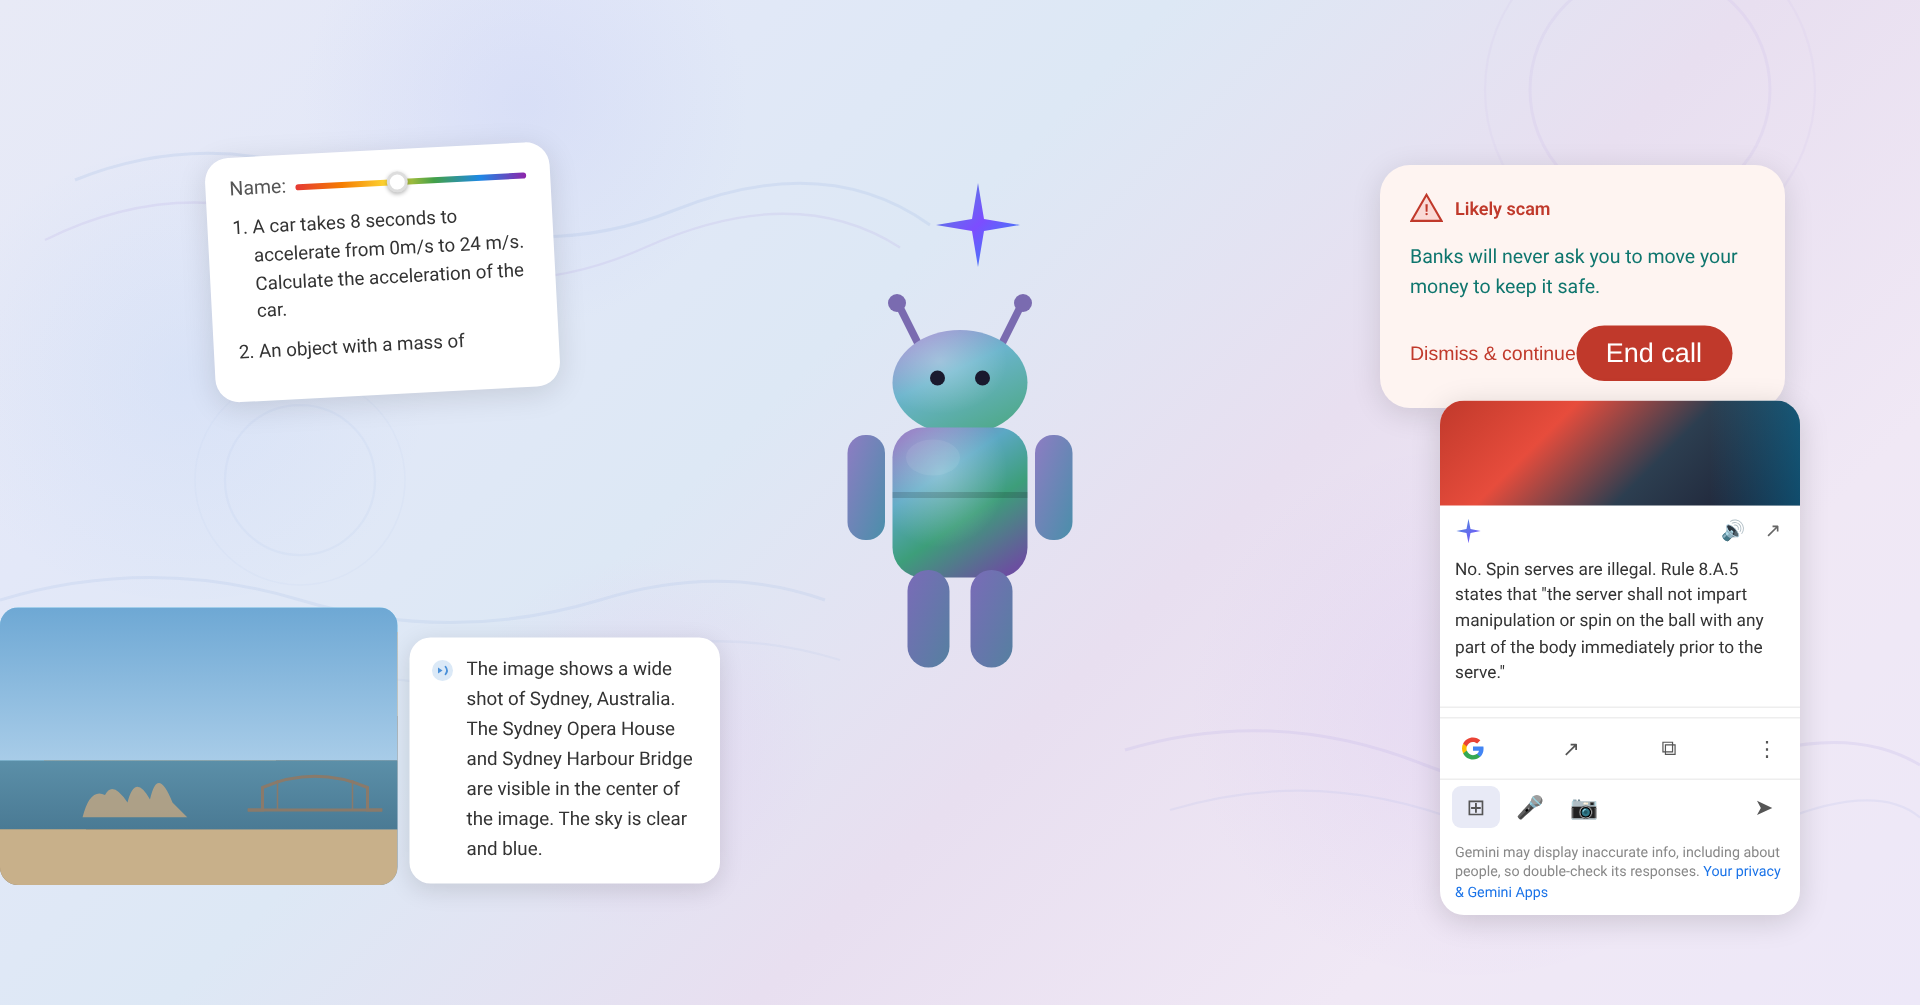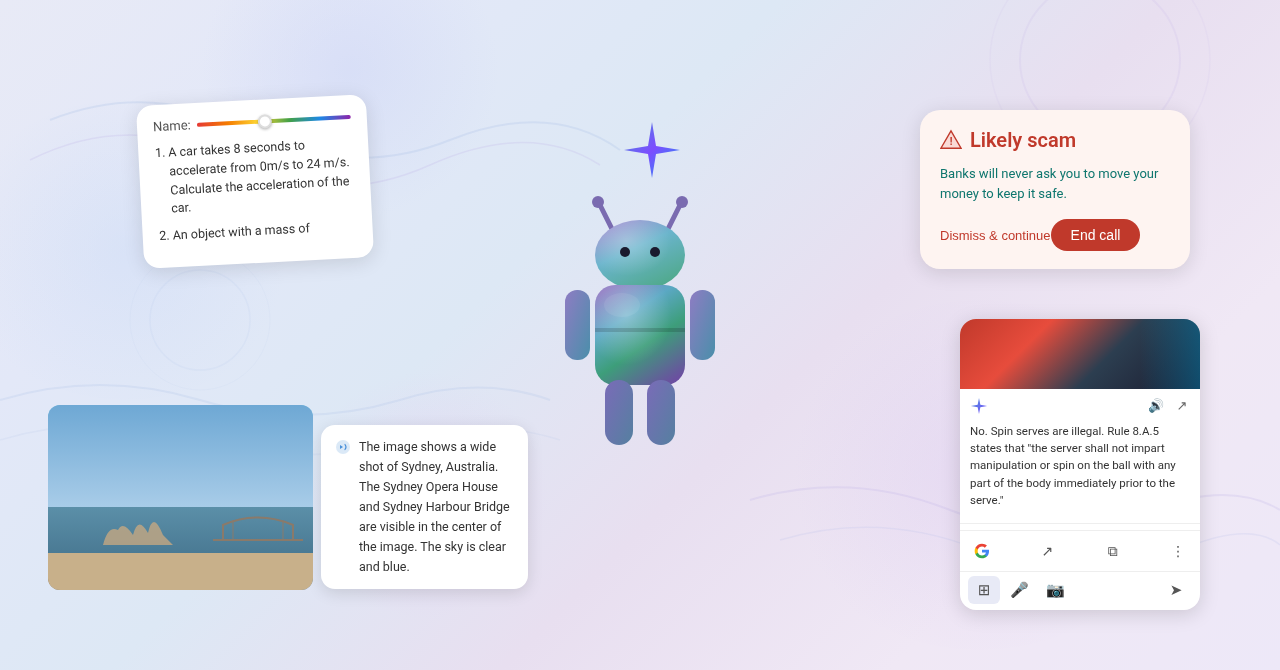--- a/index.html
+++ b/index.html
@@ -153,21 +153,21 @@
       margin-bottom: 12px;
     }
 
     .warning-icon {
       width: 22px;
       height: 22px;
       flex-shrink: 0;
     }
 
     .card-scam-title-text {
-      font-size: 20px;
+      font-size: 12px;
       font-weight: 600;
       color: #c0392b;
     }
 
     .card-scam-body {
       font-size: 13px;
       color: #0f766e;
       line-height: 1.5;
       margin-bottom: 16px;
     }
@@ -185,35 +185,34 @@
       cursor: pointer;
       font-weight: 500;
     }
 
     .btn-end-call {
       background: #c0392b;
       color: white;
       border: none;
       border-radius: 20px;
       padding: 8px 20px;
-      font-size: 14px;
+      font-size: 18px;
       font-weight: 500;
       cursor: pointer;
     }
 
     
     .card-sydney {
       position: absolute;
       bottom: 80px;
       left: 0px;
       width: 480px;
       display: flex;
       align-items: flex-start;
       gap: 0;
-      margin-left: 48px;
     }
 
     .sydney-image {
       width: 265px;
       height: 185px;
       background: linear-gradient(160deg, #87ceeb 0%, #87ceeb 40%, #c8a97a 40%, #c8a97a 60%, #8b7355 60%, #6b8fa8 80%);
       border-radius: 12px;
       flex-shrink: 0;
       overflow: hidden;
       position: relative;
@@ -635,13 +634,17 @@
     <div class="gemini-toolbar-btn">⋮</div>
   </div>
 
   <div class="gemini-bottom-toolbar">
     <div class="gemini-bottom-btn active">⊞</div>
     <div class="gemini-bottom-btn">🎤</div>
     <div class="gemini-bottom-btn">📷</div>
     <div class="gemini-bottom-btn gemini-share-btn">➤</div>
   </div>
 
+  <div class="gemini-footer-note">
+    <span>Gemini may display inaccurate info, including about people, so double-check its responses.</span>
+    <a href="#">Your privacy &amp; Gemini Apps</a>
+  </div>
 </div>
 
 </body></html>

